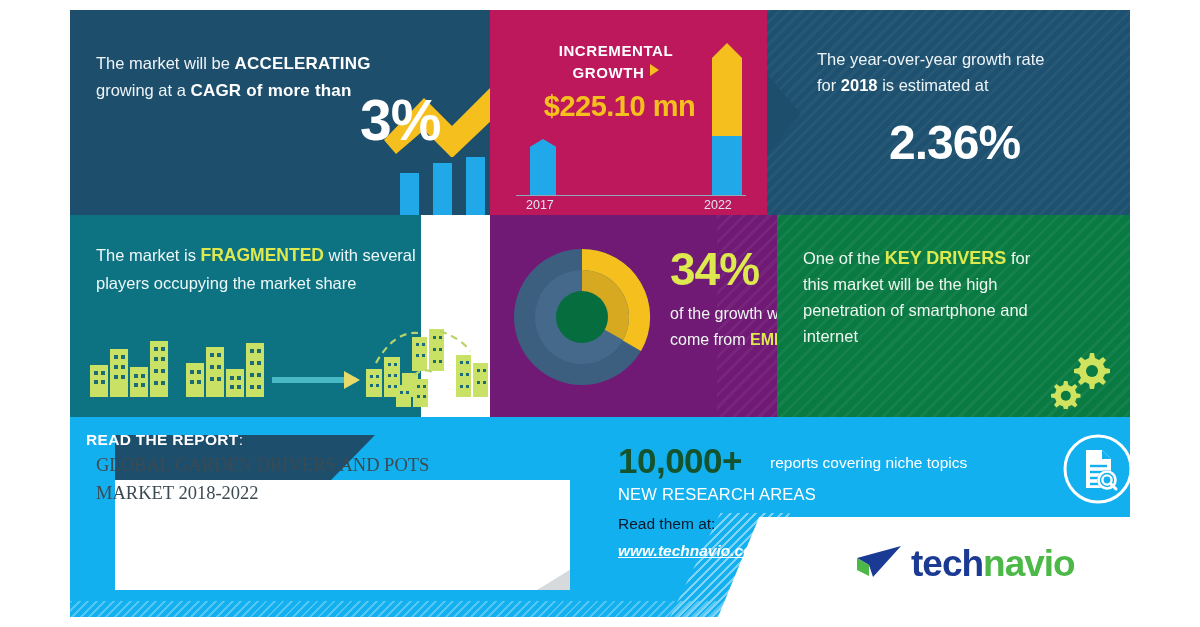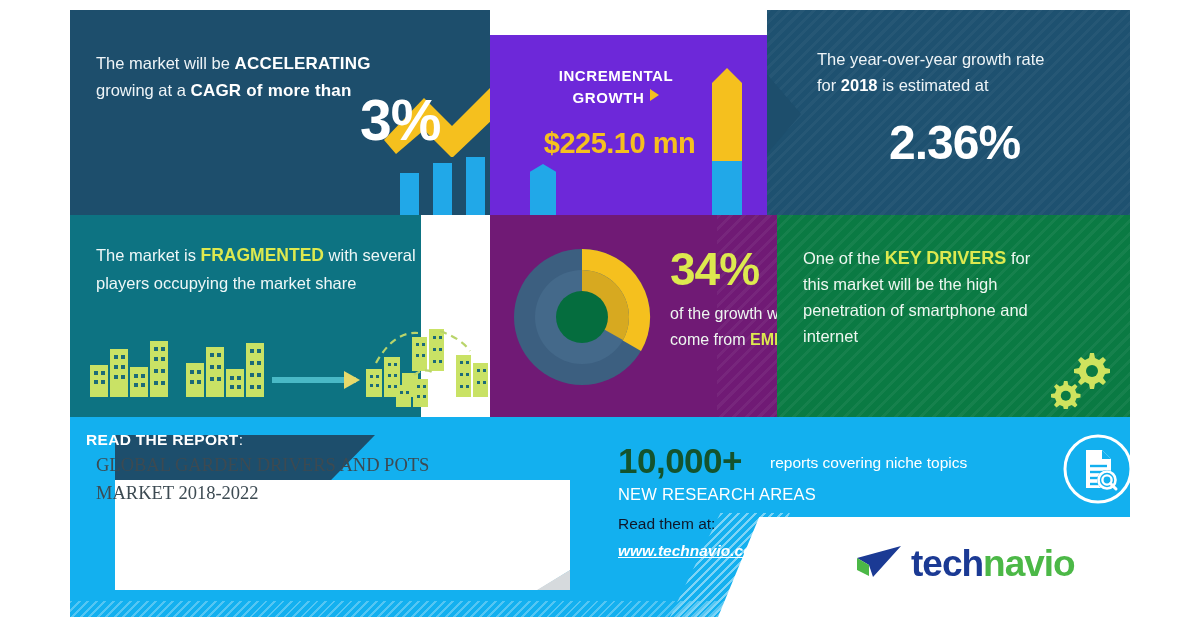--- a/index.html
+++ b/index.html
@@ -3,38 +3,38 @@
 <meta charset="utf-8">
 <style>
   html,body{margin:0;padding:0;background:#ffffff;}
   body{width:1200px;height:627px;overflow:hidden;font-family:"Liberation Sans",sans-serif;}
   .canvas{position:relative;width:1200px;height:627px;background:#ffffff;}
   .frame{position:absolute;left:70px;top:10px;width:1060px;height:607px;overflow:hidden;}
 
   
   .row1{position:absolute;left:0;top:0;width:1060px;height:205px;}
   .p1{position:absolute;left:0;top:0;width:420px;height:205px;background:#1d4e6c;}
-  .p2{position:absolute;left:420px;top:0;width:277px;height:205px;background:#6d28d9;margin-top:25px;}
+  .p2{position:absolute;left:420px;top:0;width:277px;height:205px;background:#be185d;}
   .p3{position:absolute;left:697px;top:0;width:363px;height:205px;background:#1e5170;overflow:hidden;}
   .p3stripe{position:absolute;inset:0;background:repeating-linear-gradient(135deg,rgba(255,255,255,.035) 0 3px,rgba(0,0,0,0) 3px 8px);}
   .p3arrowbg{position:absolute;left:-2px;top:62px;width:36px;height:84px;background:#1d4e6c;clip-path:polygon(0 0,100% 50%,0 100%);}
 
   .t1{position:absolute;left:26px;top:40px;width:330px;color:#eef4f7;font-size:16.5px;line-height:26px;}
   .t1 b{font-weight:bold;color:#ffffff;font-size:17px;letter-spacing:.2px;}
   .big3{position:absolute;left:290px;top:82px;color:#ffffff;font-weight:bold;font-size:57px;line-height:57px;letter-spacing:-1px;}
 
   
   .bars{position:absolute;left:330px;top:140px;width:130px;height:65px;}
   .bar{position:absolute;bottom:0;width:19px;background:#21a8e8;}
   .arrow1{position:absolute;left:312px;top:22px;width:185px;height:125px;}
 
   
   .ig-title{position:absolute;left:36px;top:30px;width:180px;text-align:center;color:#ffffff;font-weight:bold;font-size:15px;line-height:22px;letter-spacing:.6px;}
   .ig-tri{display:inline-block;width:0;height:0;border-left:9px solid #f5c01e;border-top:6px solid transparent;border-bottom:6px solid transparent;vertical-align:2px;margin-left:6px;}
-  .ig-val{position:absolute;left:22px;top:92px;width:215px;text-align:center;color:#f5c01e;font-weight:bold;font-size:29px;letter-spacing:-.5px;}
+  .ig-val{position:absolute;left:22px;top:80px;width:215px;text-align:center;color:#f5c01e;font-weight:bold;font-size:29px;letter-spacing:-.5px;}
   .axis{position:absolute;left:26px;top:185px;width:230px;height:1px;background:#8fa9bb;}
   .yr{position:absolute;top:188px;color:#dce8ef;font-size:12.5px;}
   .colA{position:absolute;left:40px;top:129px;width:26px;height:56px;background:#21a8e8;clip-path:polygon(0 14%,50% 0,100% 14%,100% 100%,0 100%);}
   .colB{position:absolute;left:222px;top:33px;width:30px;height:152px;}
   .colBtop{position:absolute;left:0;top:0;width:30px;height:93px;background:#f5c01e;clip-path:polygon(0 16%,50% 0,100% 16%,100% 100%,0 100%);}
   .colBbot{position:absolute;left:0;top:93px;width:30px;height:59px;background:#21a8e8;}
 
   
   .t3{position:absolute;left:50px;top:36px;width:300px;color:#eef4f7;font-size:16.5px;line-height:26px;}
   .t3 b{font-weight:bold;color:#ffffff;}

